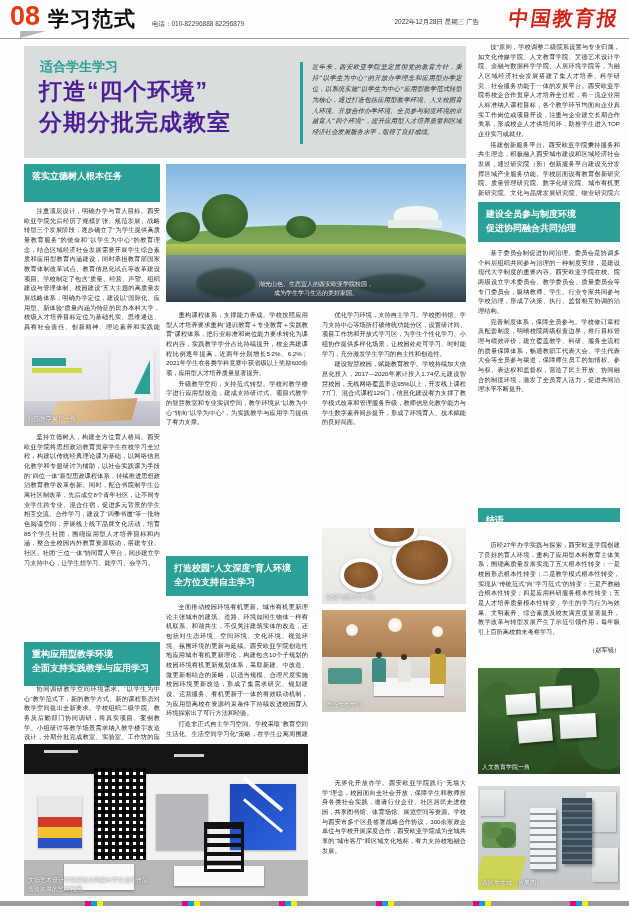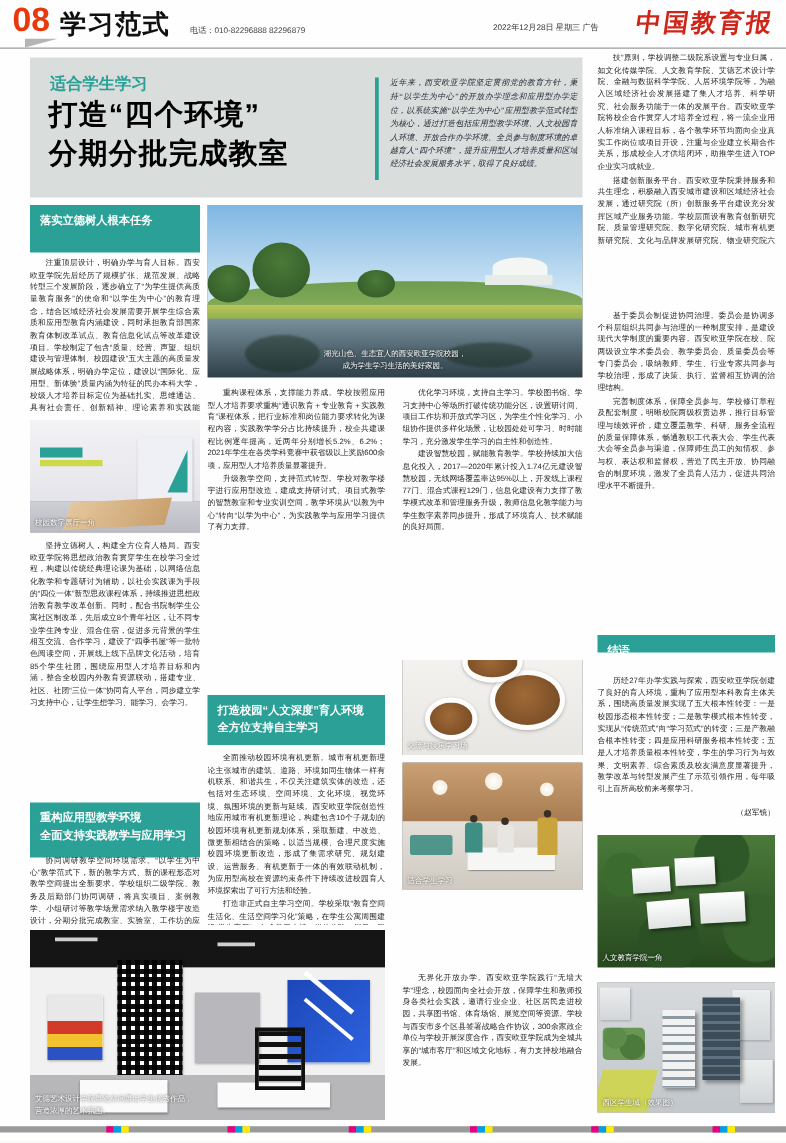--- a/index.html
+++ b/index.html
@@ -11,21 +11,21 @@
   .pagetail{position:absolute;left:20px;top:31px;width:0;height:0;
             border-top:7px solid #b5b5b5;border-right:26px solid transparent;}
   .secttl{position:absolute;left:48px;top:5px;font-size:21px;font-weight:bold;color:#101010;letter-spacing:1px;}
   .phone{position:absolute;left:152px;top:20px;font-size:6.5px;color:#444;}
   .dateline{position:absolute;right:150px;top:18px;font-size:6.5px;color:#333;}
   .logo{position:absolute;right:10px;top:5px;font-size:20px;font-weight:bold;color:#cf2418;
         font-family:"Liberation Serif",serif;transform:skewX(-8deg);letter-spacing:2px;}
   
   .mast{position:absolute;left:24px;top:46px;width:442px;height:112px;background:#d9dddc;}
   .school{position:absolute;left:16px;top:12px;font-size:13px;font-weight:bold;color:#2aa096;}
-  .bigttl{position:absolute;left:15px;top:30px;font-size:23px;line-height:31px;font-weight:bold;color:#000000;letter-spacing:1px;}
+  .bigttl{position:absolute;left:15px;top:30px;font-size:23px;line-height:31px;font-weight:bold;color:#4c1d95;letter-spacing:1px;}
   .intro{position:absolute;left:276px;top:16px;width:150px;height:82px;border-left:3px solid #2aa096;
          padding-left:9px;font-size:6.4px;line-height:1.7;text-align:justify;color:#1d2530;
          font-style:italic;font-family:"Liberation Serif",serif;overflow:hidden;}
   
   .txt{position:absolute;font-size:6.2px;line-height:1.56;text-align:justify;color:#262626;overflow:hidden;}
   .txt p{margin:0 0 1px 0;text-indent:2em;}
   .hbox{position:absolute;background:#2aa096;color:#fff;font-weight:bold;font-size:9px;line-height:1.55;
         padding:6px 8px;box-sizing:border-box;}
   .byline{position:absolute;font-size:6.2px;text-align:right;color:#262626;}
   
@@ -221,20 +221,24 @@
   </div>
 
   <div class="txt" style="left:322px;top:778px;width:144px;height:122px;">
     <p>无界化开放办学。西安欧亚学院践行“无墙大学”理念，校园面向全社会开放，保障学生和教师投身各类社会实践，邀请行业企业、社区居民走进校园，共享图书馆、体育场馆、展览空间等资源。学校与西安市多个区县签署战略合作协议，300余家政企单位与学校开展深度合作，西安欧亚学院成为全城共享的“城市客厅”和区域文化地标，有力支持校地融合发展。</p>
   </div>
 
   <div class="txt" style="left:478px;top:42px;width:142px;height:156px;">
     <p>技”原则，学校调整二级院系设置与专业归属，如文化传媒学院、人文教育学院、艾德艺术设计学院、金融与数据科学学院、人居环境学院等，为融入区域经济社会发展搭建了集人才培养、科学研究、社会服务功能于一体的发展平台。西安欧亚学院将校企合作贯穿人才培养全过程，将一流企业用人标准纳入课程目标，各个教学环节均面向企业真实工作岗位或项目开设，注重与企业建立长期合作关系，形成校企人才供培闭环，助推学生进入TOP企业实习或就业。</p>
     <p>搭建创新服务平台。西安欧亚学院秉持服务和共生理念，积极融入西安城市建设和区域经济社会发展，通过研究院（所）创新服务平台建设充分发挥区域产业服务功能。学校层面设有教育创新研究院、质量管理研究院、数字化研究院、城市有机更新研究院、文化与品牌发展研究院、物业研究院六大研究院，二级学院设有服务产业与社会的研究院（所）、技术中心、工作室53个，持续为各级政府部门、行业企业、事业单位提供战略规划、专项政策研究、“四技”服务、数字化转型、管理咨询、业务培训等服务。</p>
   </div>
+  <div class="hbox" style="left:478px;top:202px;width:142px;height:40px;">
+    <div>建设全员参与制度环境</div>
+    <div>促进协同融合共同治理</div>
+  </div>
   <div class="txt" style="left:478px;top:248px;width:142px;height:256px;">
     <p>基于委员会制促进协同治理。委员会是协调多个科层组织共同参与治理的一种制度安排，是建设现代大学制度的重要内容。西安欧亚学院在校、院两级设立学术委员会、教学委员会、质量委员会等专门委员会，吸纳教师、学生、行业专家共同参与学校治理，形成了决策、执行、监督相互协调的治理结构。</p>
     <p>完善制度体系，保障全员参与。学校修订章程及配套制度，明晰校院两级权责边界，推行目标管理与绩效评价，建立覆盖教学、科研、服务全流程的质量保障体系，畅通教职工代表大会、学生代表大会等全员参与渠道，保障师生员工的知情权、参与权、表达权和监督权，营造了民主开放、协同融合的制度环境，激发了全员育人活力，促进共同治理水平不断提升。</p>
   </div>
   <div class="hbox" style="left:478px;top:508px;width:142px;height:14px;">
     <div>结语</div>
   </div>
   <div class="txt" style="left:478px;top:540px;width:142px;height:102px;">
     <p>历经27年办学实践与探索，西安欧亚学院创建了良好的育人环境，重构了应用型本科教育主体关系，围绕高质量发展实现了五大根本性转变：一是校园形态根本性转变；二是教学模式根本性转变，实现从“传统范式”向“学习范式”的转变；三是产教融合根本性转变；四是应用科研服务根本性转变；五是人才培养质量根本性转变，学生的学习行为与效果、文明素养、综合素质及校友满意度显著提升，教学改革与转型发展产生了示范引领作用，每年吸引上百所高校前来考察学习。</p>
   </div>

